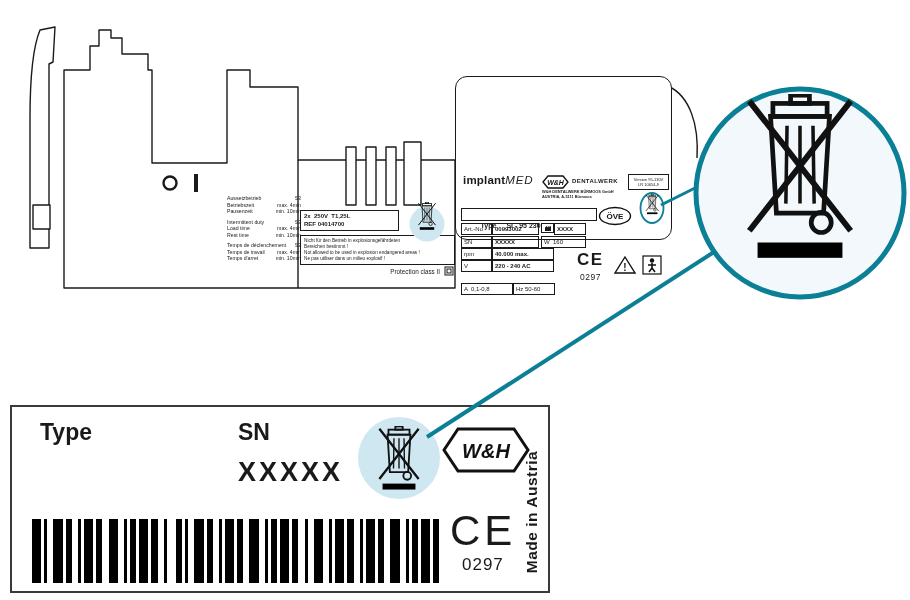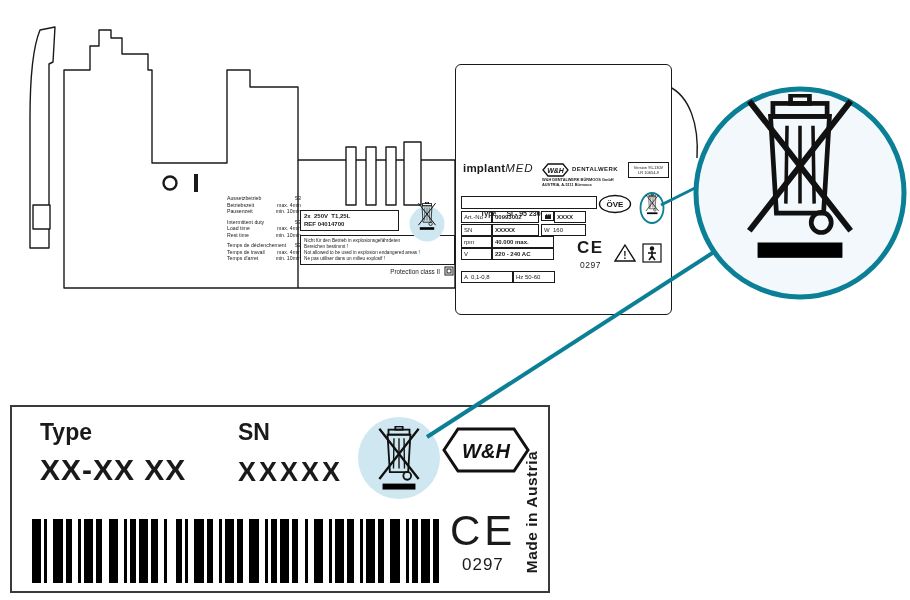--- a/index.html
+++ b/index.html
@@ -15,21 +15,21 @@
   .duty .grp+.grp{margin-top:4px}
   .duty .row{display:flex;justify-content:space-between;white-space:pre}
 
   
   .fusebox{position:absolute;left:300px;top:210px;width:99px;border:1px solid #1a1a1a;font-size:6px;font-weight:bold;line-height:7.6px;padding:2px 3px}
   .fusebox div{white-space:pre}
   .explosion{position:absolute;left:300px;top:235px;width:155px;border:1px solid #1a1a1a;font-size:4.7px;line-height:6.1px;padding:2px 3px}
   .protection{position:absolute;left:352px;top:266px;width:102px;font-size:6.3px;display:flex;align-items:center;justify-content:flex-end;gap:4px}
 
   
-  .plate{position:absolute;left:455px;top:64px;width:217px;height:251px;border:1.3px solid #1a1a1a;border-radius:6px;background:#fff}
+  .plate{position:absolute;left:455px;top:76px;width:217px;height:164px;border:1.3px solid #1a1a1a;border-radius:12px;background:#fff}
   .plate .cell{position:absolute;border:0.8px solid #1a1a1a;font-size:6px;line-height:8.5px;padding:0.5px 2px;white-space:pre}
   .plate .bold{font-weight:bold}
   .brand{position:absolute;left:7px;top:97px;font-size:11.5px;font-weight:bold;letter-spacing:0.2px}
   .brand .med{font-style:italic;font-weight:400;letter-spacing:0.8px;color:#222}
   .wh-small{position:absolute;left:86px;top:98px}
   .dentalwerk{position:absolute;left:116px;top:101px;font-size:6px;font-weight:bold;letter-spacing:0.4px}
   .addr{position:absolute;left:86px;top:113px;font-size:3.9px;font-weight:bold;line-height:4.9px;white-space:nowrap}
   .certbox{position:absolute;left:172px;top:97px;width:41px;border:0.8px solid #1a1a1a;font-size:4px;line-height:5.6px;padding:1.5px 1px;text-align:center;white-space:nowrap}
   .typerow{position:absolute;left:5px;top:131px;width:136px;height:13px;border:0.8px solid #1a1a1a;font-size:7px;font-weight:bold;line-height:11px;padding:0 3px;white-space:pre}
   .typerow .val{margin-left:10px}
@@ -195,21 +195,20 @@
         <svg width="20" height="20">
           <rect x="1" y="1" width="18" height="18" fill="none" stroke="#111" stroke-width="1.2"></rect>
           <circle cx="10" cy="5.5" r="2.2" fill="#111"></circle>
           <path d="M10,8 L10,13 M6,10 L14,10 M10,13 L7,17 M10,13 L13,17" stroke="#111" stroke-width="1.6" fill="none"></path>
         </svg>
       </div>
     </div>
 
     <div class="blabel">
       <div class="bl-type-label">Type</div>
-      <div class="bl-type-value">XX-XX XX</div>
       <div class="bl-sn-label">SN</div>
       <div class="bl-sn-value">XXXXX</div>
 
       <div class="bl-circle">
         <svg width="46" height="64">
             <use href="#weee" width="46" height="64"></use>
           </svg>
       </div>
 
       <div class="bl-wh">

